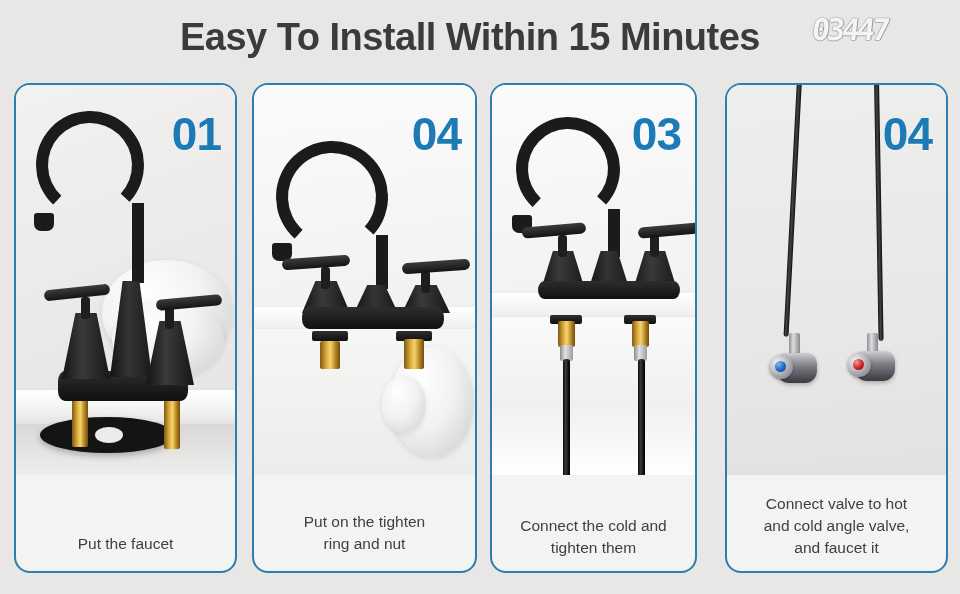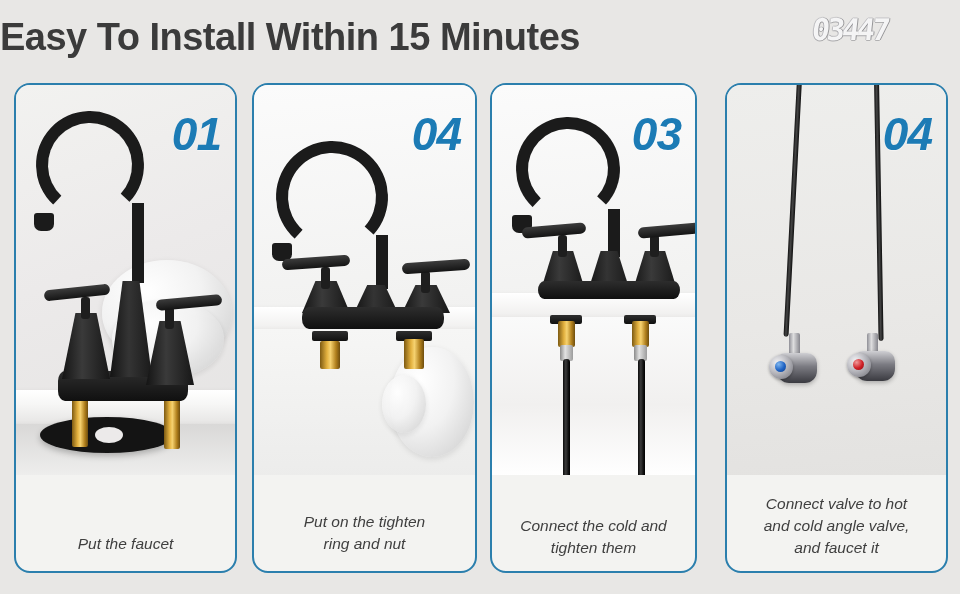--- a/index.html
+++ b/index.html
@@ -18,20 +18,21 @@
     position: absolute;
     top: 0; left: 0;
     width: 960px;
     height: 80px;
   }
   .page-title {
     position: absolute;
     top: 16px;
     left: 0;
     width: 940px;
+    text-align: center;
     font-size: 38px;
     font-weight: bold;
     color: #3b3b3b;
     letter-spacing: -0.5px;
   }
   .watermark {
     position: absolute;
     top: 12px;
     left: 812px;
     font-size: 30px;
@@ -57,21 +58,20 @@
   }
 
   .panel {
     position: absolute;
     top: 0;
     height: 490px;
     border: 2px solid #2b7fad;
     border-radius: 16px;
     background: #f3f3f1;
     overflow: hidden;
-    font-style: italic;
   }
   .panel-1 { left: 14px;  width: 223px; }
   .panel-2 { left: 252px; width: 225px; }
   .panel-3 { left: 490px; width: 207px; }
   .panel-4 { left: 725px; width: 223px; }
 
   
   .photo {
     position: absolute;
     top: 0; left: 0;

